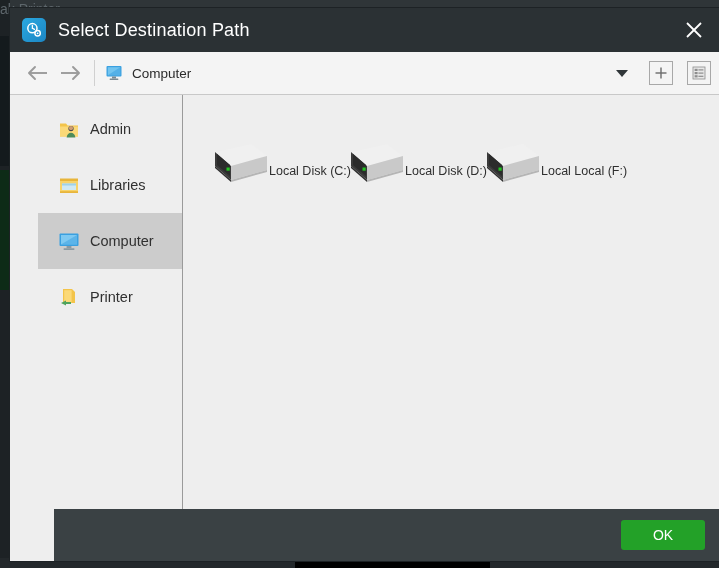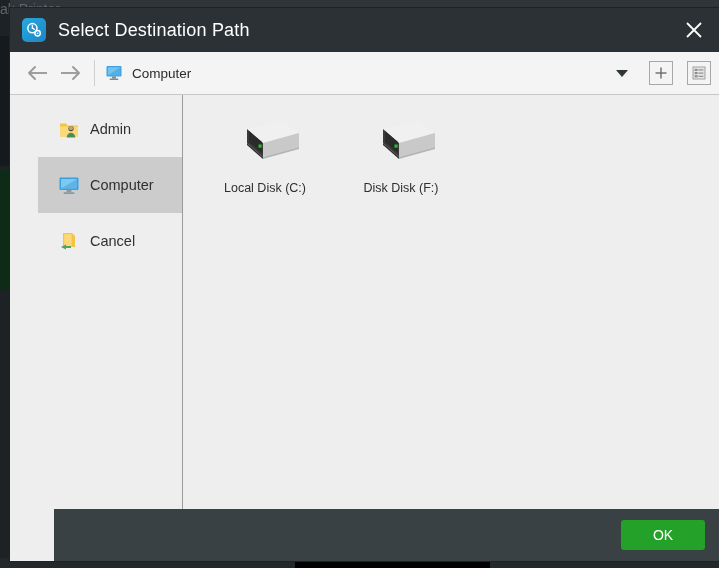--- a/index.html
+++ b/index.html
@@ -220,21 +220,21 @@
     padding: 14px 0 0 14px;
     overflow: auto;
     align-content: flex-start;
     display: flex;
     flex-wrap: wrap;
   }
   .drive {
     width: 136px;
     height: 110px;
     display: flex;
-    flex-direction: column;
+    flex-direction: row;
     align-items: center;
     cursor: pointer;
     padding-top: 6px;
     box-sizing: border-box;
   }
   .drive-icon {
     width: 72px;
     height: 58px;
     flex: 0 0 auto;
   }
@@ -364,71 +364,93 @@
         <svg class="side-icon" viewBox="0 0 22 22">
           <path d="M2 5.5 h6 l1.6 2 H20 v11 H2 Z" fill="#f3c44a"></path>
           <path d="M2 8.5 h18 v10 H2 Z" fill="#fbd978"></path>
           <circle cx="13" cy="10.6" r="2.6" fill="#3a3f45"></circle>
           <path d="M8.6 19.5 c0.4-3.2 2.3-4.7 4.4-4.7 s4 1.5 4.4 4.7 Z" fill="#4d8c5a"></path>
           <circle cx="13" cy="10.2" r="2.1" fill="#cf9d72"></circle>
         </svg>
         <span class="side-label">Admin</span>
       </div>
 
+      <div class="side-item">
+        <svg class="side-icon" viewBox="0 0 22 22">
+          <rect x="2" y="4.5" width="18" height="3" fill="#e8b53b"></rect>
+          <rect x="2" y="7" width="18" height="11" fill="#f7d36a"></rect>
+          <rect x="4" y="9.5" width="14" height="6.5" fill="#cfe9f5"></rect>
+          <rect x="4" y="9.5" width="14" height="2" fill="#9fd2ea"></rect>
+          <rect x="2" y="17.2" width="18" height="1.8" fill="#e8b53b"></rect>
+        </svg>
+        <span class="side-label">Libraries</span>
+      </div>
 
       <div class="side-item selected">
         <svg class="side-icon" viewBox="0 0 22 22">
           <rect x="1.5" y="3.5" width="19" height="12.5" rx="1" fill="#3aa0e0"></rect>
           <rect x="3" y="5" width="16" height="9.5" fill="#7ec9f2"></rect>
           <path d="M3 14.5 L19 5 L19 14.5 Z" fill="#3aa0e0" opacity="0.5"></path>
           <rect x="8.6" y="16" width="4.8" height="2.3" fill="#8a9aa3"></rect>
           <rect x="5.5" y="18.2" width="11" height="1.8" rx="0.7" fill="#8a9aa3"></rect>
         </svg>
         <span class="side-label">Computer</span>
       </div>
 
       <div class="side-item">
         <svg class="side-icon" viewBox="0 0 22 22">
           <path d="M5 3 h9 l3 3 v11 H5 Z" fill="#f3c44a"></path>
           <path d="M6.2 4.2 h7.4 v12.4 H6.2 Z" fill="#fbd978"></path>
           <path d="M3 17 l5 -2.6 v1.6 h5 v2 h-5 v1.6 Z" fill="#4fa35c"></path>
         </svg>
-        <span class="side-label">Cancel</span>
+        <span class="side-label">Printer</span>
       </div>
 
     </div>
 
     <div class="content">
 
       <div class="drive">
         <svg class="drive-icon" viewBox="0 0 72 58">
           <polygon points="18,14 54,6 70,18 34,28" fill="#f0f0f0"></polygon>
           <polygon points="18,14 34,28 34,42 18,28" fill="#3a3a3a"></polygon>
           <polygon points="34,28 70,18 70,32 34,42" fill="#c9c9c9"></polygon>
           <polygon points="20,16 33,27 33,38 20,27" fill="#2b2b2b"></polygon>
           <rect x="29.5" y="29.5" width="3.2" height="3.2" fill="#23c423"></rect>
           <polygon points="18,28 34,42 34,44 18,30" fill="#2f2f2f"></polygon>
           <polygon points="34,42 70,32 70,34 34,44" fill="#b5b5b5"></polygon>
         </svg>
         <span class="drive-label">Local Disk (C:)</span>
       </div>
 
-
-
       <div class="drive">
         <svg class="drive-icon" viewBox="0 0 72 58">
           <polygon points="18,14 54,6 70,18 34,28" fill="#f0f0f0"></polygon>
           <polygon points="18,14 34,28 34,42 18,28" fill="#3a3a3a"></polygon>
           <polygon points="34,28 70,18 70,32 34,42" fill="#c9c9c9"></polygon>
           <polygon points="20,16 33,27 33,38 20,27" fill="#2b2b2b"></polygon>
           <rect x="29.5" y="29.5" width="3.2" height="3.2" fill="#23c423"></rect>
           <polygon points="18,28 34,42 34,44 18,30" fill="#2f2f2f"></polygon>
           <polygon points="34,42 70,32 70,34 34,44" fill="#b5b5b5"></polygon>
         </svg>
-        <span class="drive-label">Disk Disk (F:)</span>
+        <span class="drive-label">Local Disk (D:)</span>
+      </div>
+
+
+      <div class="drive">
+        <svg class="drive-icon" viewBox="0 0 72 58">
+          <polygon points="18,14 54,6 70,18 34,28" fill="#f0f0f0"></polygon>
+          <polygon points="18,14 34,28 34,42 18,28" fill="#3a3a3a"></polygon>
+          <polygon points="34,28 70,18 70,32 34,42" fill="#c9c9c9"></polygon>
+          <polygon points="20,16 33,27 33,38 20,27" fill="#2b2b2b"></polygon>
+          <rect x="29.5" y="29.5" width="3.2" height="3.2" fill="#23c423"></rect>
+          <polygon points="18,28 34,42 34,44 18,30" fill="#2f2f2f"></polygon>
+          <polygon points="34,42 70,32 70,34 34,44" fill="#b5b5b5"></polygon>
+        </svg>
+        <span class="drive-label">Local Local (F:)</span>
       </div>
 
     </div>
   </div>
 
   <div class="footer">
     <button class="btn">OK</button>
   </div>
 
 </div>

